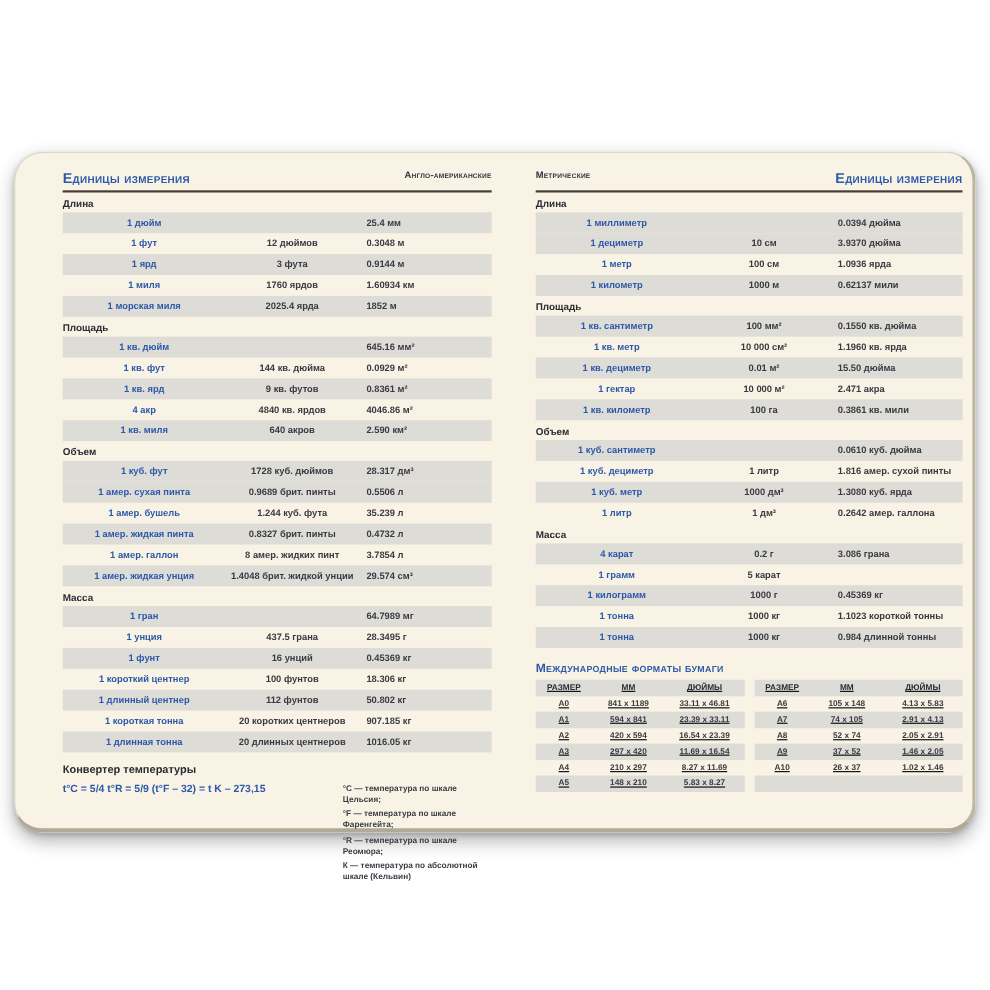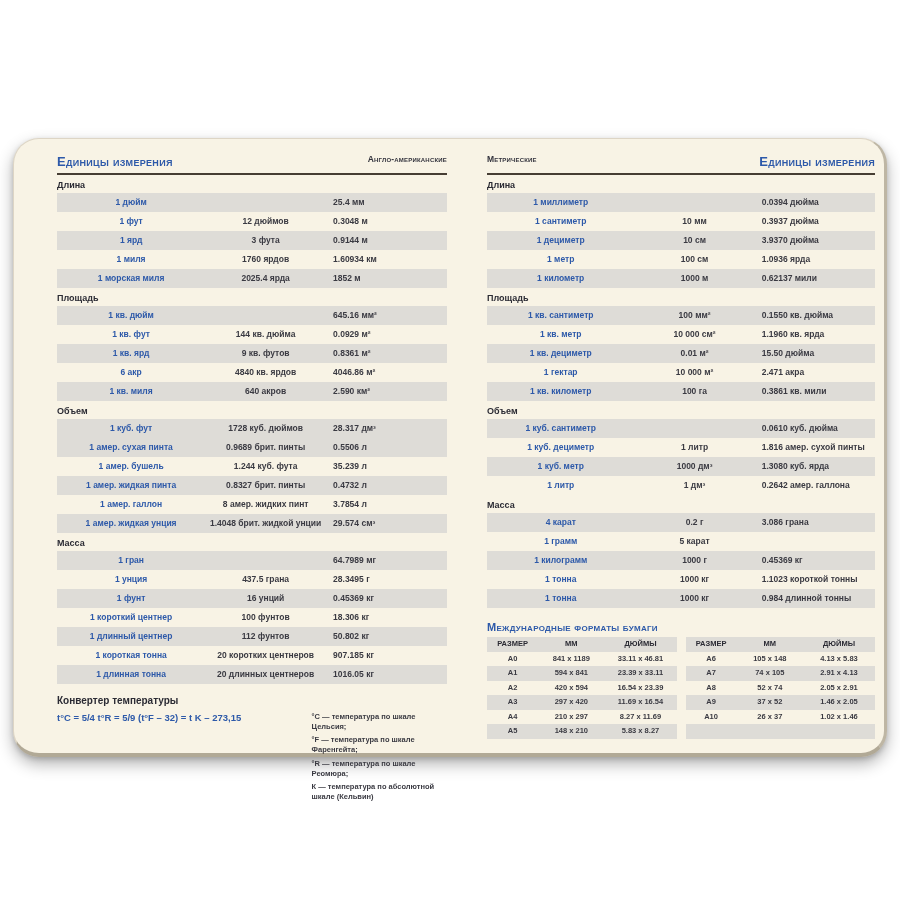--- a/index.html
+++ b/index.html
@@ -49,21 +49,21 @@
   .temp-body{display:flex;margin-top:6px;gap:44px;}
   .formula{flex:0 0 54%;font-size:9.5px;font-weight:bold;color:#2d59a9;}
   .notes{flex:1;}
   .note{font-size:7.5px;font-weight:bold;color:#3a3a42;margin-bottom:3px;line-height:1.35;}
 
   .paper{margin-top:13px;}
   .paper-title{
     font-variant:small-caps;font-weight:bold;font-size:11px;letter-spacing:.3px;
     color:#2d59a9;margin-bottom:4px;
   }
-  .paper-tables{display:flex;gap:9px;}
+  .paper-tables{display:flex;gap:9px;text-decoration:underline;}
   .ptable{flex:1;}
   .prow{
     display:grid;grid-template-columns:27% 35% 38%;
     height:14.5px;line-height:14.5px;font-size:7.5px;font-weight:bold;color:#3a3a42;
   }
   .prow span{text-align:center;}
   .prow.stripe{background:#dedcd7;}
   .prow.phead{color:#2b2b34;}
 </style>
 </head>
@@ -117,21 +117,21 @@
             <span class="c1">1 кв. фут</span>
             <span class="c2">144 кв. дюйма</span>
             <span class="c3">0.0929 м²</span>
           </div>
           <div class="trow stripe">
             <span class="c1">1 кв. ярд</span>
             <span class="c2">9 кв. футов</span>
             <span class="c3">0.8361 м²</span>
           </div>
           <div class="trow">
-            <span class="c1">6 акр</span>
+            <span class="c1">4 акр</span>
             <span class="c2">4840 кв. ярдов</span>
             <span class="c3">4046.86 м²</span>
           </div>
           <div class="trow stripe">
             <span class="c1">1 кв. миля</span>
             <span class="c2">640 акров</span>
             <span class="c3">2.590 км²</span>
           </div>
         </div>
         <div class="section">
@@ -228,25 +228,20 @@
     </div>
     <div class="head-rule"></div>
     <div>
         <div class="section">
           <div class="sec-label">Длина</div>
           <div class="trow stripe">
             <span class="c1">1 миллиметр</span>
             <span class="c2"></span>
             <span class="c3">0.0394 дюйма</span>
           </div>
-          <div class="trow">
-            <span class="c1">1 сантиметр</span>
-            <span class="c2">10 мм</span>
-            <span class="c3">0.3937 дюйма</span>
-          </div>
           <div class="trow stripe">
             <span class="c1">1 дециметр</span>
             <span class="c2">10 см</span>
             <span class="c3">3.9370 дюйма</span>
           </div>
           <div class="trow">
             <span class="c1">1 метр</span>
             <span class="c2">100 см</span>
             <span class="c3">1.0936 ярда</span>
           </div>

